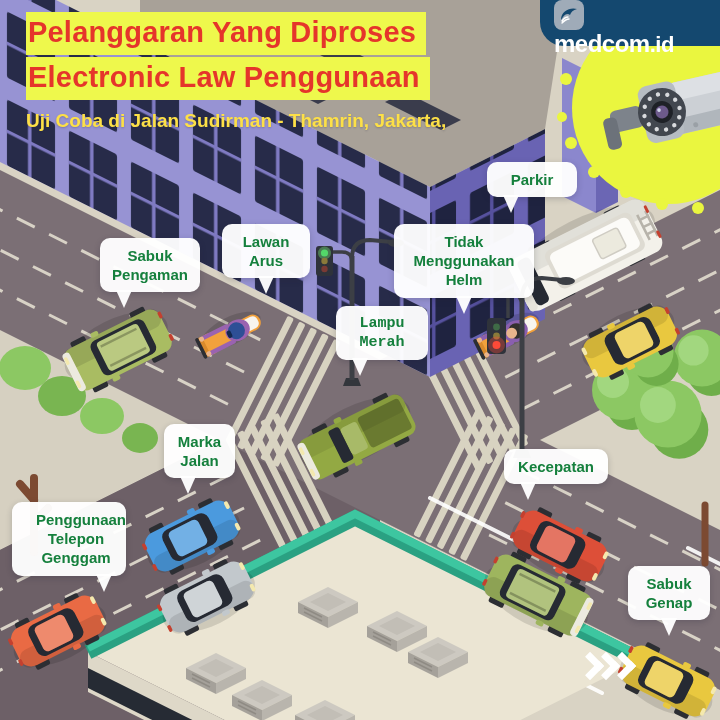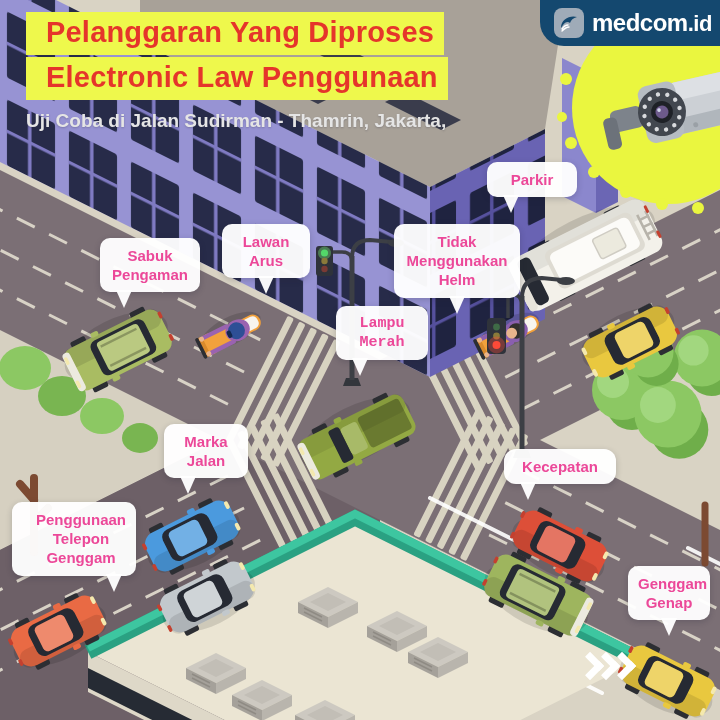--- a/index.html
+++ b/index.html
@@ -3,36 +3,36 @@
 <meta charset="utf-8">
 <style>
   html,body{margin:0;padding:0;background:#4a4449;}
   #canvas{position:relative;width:720px;height:720px;overflow:hidden;background:#7b6f75;
           font-family:"Liberation Sans", sans-serif;}
   #scene{position:absolute;left:0;top:0;z-index:1;}
 
   
   #header{position:absolute;left:26px;top:12px;width:500px;z-index:6;}
   .title-line{display:inline-block;background:#eef84c;color:#e5352b;font-weight:bold;
-              font-size:29px;line-height:1.1;padding:5px 10px 6px 20px;margin-bottom:2px;letter-spacing:0.2px;}
+              font-size:29px;line-height:1.1;padding:5px 10px 6px 2px;margin-bottom:2px;letter-spacing:0.2px;}
   .title-break{height:0;}
-  #subtitle{margin-top:6px;color:#e5e5e5;font-weight:bold;font-size:19px;line-height:1.32;
+  #subtitle{margin-top:6px;color:#fde047;font-weight:bold;font-size:19px;line-height:1.32;
             text-shadow:0 1px 2px rgba(40,40,60,.25);}
 
   
   #brand{position:absolute;right:0;top:0;height:46px;width:180px;background:#14486f;z-index:7;
-         border-bottom-left-radius:24px;display:flex;align-items:center;padding-left:14px;box-sizing:border-box;}
+         border-bottom-left-radius:24px;display:flex;padding-left:14px;box-sizing:border-box;flex-direction:column;}
   .brand-icon{width:30px;height:30px;border-radius:8px;background:#9fabb8;display:inline-flex;
               align-items:center;justify-content:center;margin-right:8px;flex:0 0 auto;}
   .brand-name{color:#fff;font-weight:bold;font-size:24px;letter-spacing:-0.5px;white-space:nowrap;}
   .brand-name .tld{font-size:22px;}
 
   
   .bubble{position:absolute;z-index:5;background:rgba(255,255,255,0.96);border-radius:10px;
-          color:#ec4899;font-weight:bold;font-size:15px;line-height:1.28;text-align:center;
+          color:#15803d;font-weight:bold;font-size:15px;line-height:1.28;text-align:center;
           padding:8px 10px;box-sizing:border-box;box-shadow:0 2px 6px rgba(30,30,50,0.22);}
   .bubble::after{content:"";position:absolute;bottom:-16px;border-style:solid;border-color:transparent;
           border-top-color:rgba(255,255,255,0.96);border-width:18px 8px 0 8px;}
   .tail-bl::after{left:16px;}
   .tail-bc::after{left:50%;margin-left:-8px;}
   .tail-br::after{right:14px;}
 
   
   #swipe{position:absolute;left:574px;top:656px;z-index:5;color:#ffffff;font-weight:bold;
          font-size:30px;letter-spacing:2px;display:flex;align-items:center;
@@ -411,26 +411,26 @@
       <path d="M3,16 C3,7 12,3 19,5 C15,6 13,8 12,11 C10,9 7,10 5,13 Z" fill="#14486f"></path>
       <path d="M4,17 C6,14 8,13 10,13 M4,19 C7,16 9,15 11,15" stroke="#ffffff" stroke-width="1.4" fill="none" stroke-linecap="round"></path>
     </svg>
   </span>
   <span class="brand-name"><span>medcom</span><span class="tld">.id</span></span>
 </div>
 
 <div class="bubble tail-bl" style="left:100px;top:238px;width:100px;">Sabuk Pengaman</div>
 <div class="bubble tail-bc" style="left:222px;top:224px;width:88px;">Lawan Arus</div>
 <div class="bubble tail-bl" style="left:487px;top:162px;width:90px;">Parkir</div>
-<div class="bubble tail-bc" style="left:394px;top:224px;width:126px;">Tidak Menggunakan Helm</div>
+<div class="bubble tail-bc" style="left:394px;top:224px;width:140px;">Tidak Menggunakan Helm</div>
 <div class="bubble tail-bl" style="left:336px;top:306px;width:92px;font-family:Liberation Mono, monospace;">Lampu Merah</div>
-<div class="bubble tail-bl" style="left:164px;top:424px;width:84px;">Marka Jalan</div>
-<div class="bubble tail-bl" style="left:504px;top:449px;width:112px;border-radius:12px;">Kecepatan</div>
-<div class="bubble tail-br" style="left:12px;top:502px;width:124px;padding-left:24px;">Penggunaan Telepon Genggam</div>
-<div class="bubble tail-bc" style="left:628px;top:566px;width:82px;">Genggam Genap</div>
+<div class="bubble tail-bl" style="left:164px;top:424px;width:71px;">Marka Jalan</div>
+<div class="bubble tail-bl" style="left:504px;top:449px;width:104px;">Kecepatan</div>
+<div class="bubble tail-br" style="left:12px;top:502px;width:114px;padding-left:24px;">Penggunaan Telepon Genggam</div>
+<div class="bubble tail-bc" style="left:628px;top:566px;width:82px;">Sabuk Genap</div>
 
 <div id="swipe">
   <span class="chev">
         <i></i>
         <i></i>
         <i></i>
       </span>
 </div>
 
 </div>

